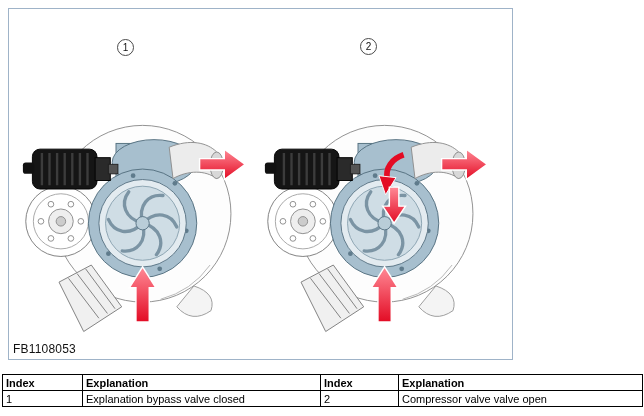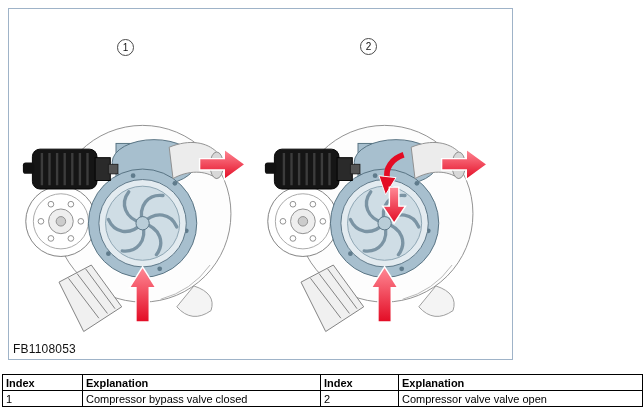--- a/index.html
+++ b/index.html
@@ -169,20 +169,20 @@
       <tr>
         <th>Index</th>
         <th>Explanation</th>
         <th>Index</th>
         <th>Explanation</th>
       </tr>
     </thead>
     <tbody>
       <tr>
         <td>1</td>
-        <td>Compressor bypass valve closed</td>
+        <td>Explanation bypass valve closed</td>
         <td>2</td>
         <td>Compressor valve valve open</td>
       </tr>
     </tbody>
   </table>
 
 </div>
 
 </body></html>

